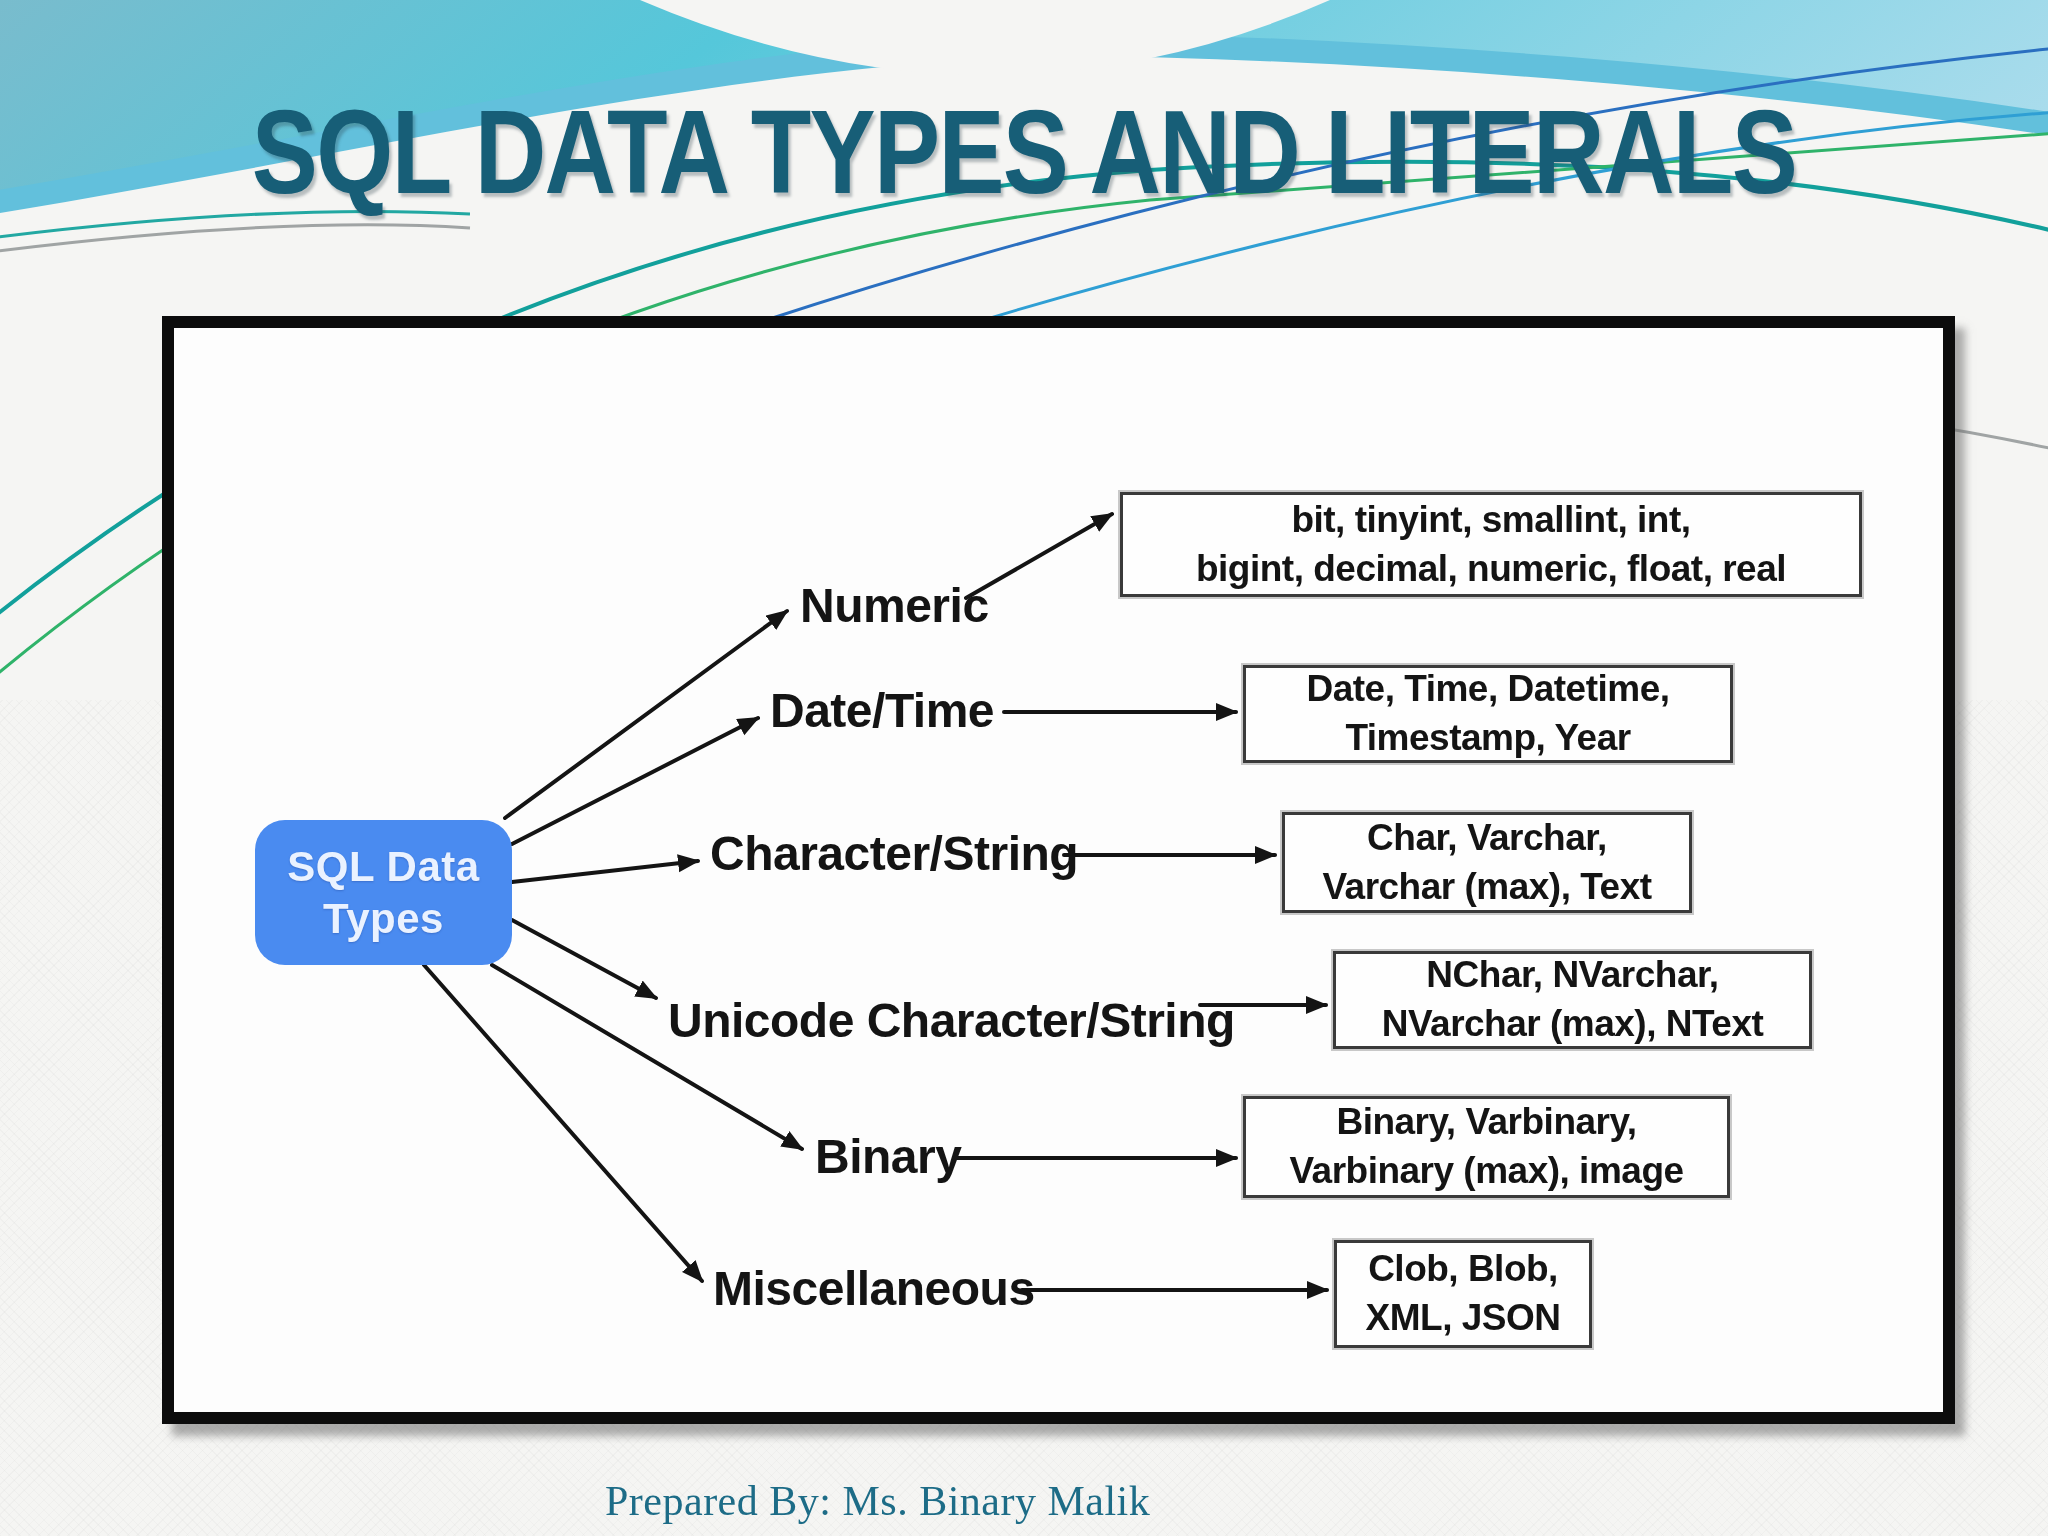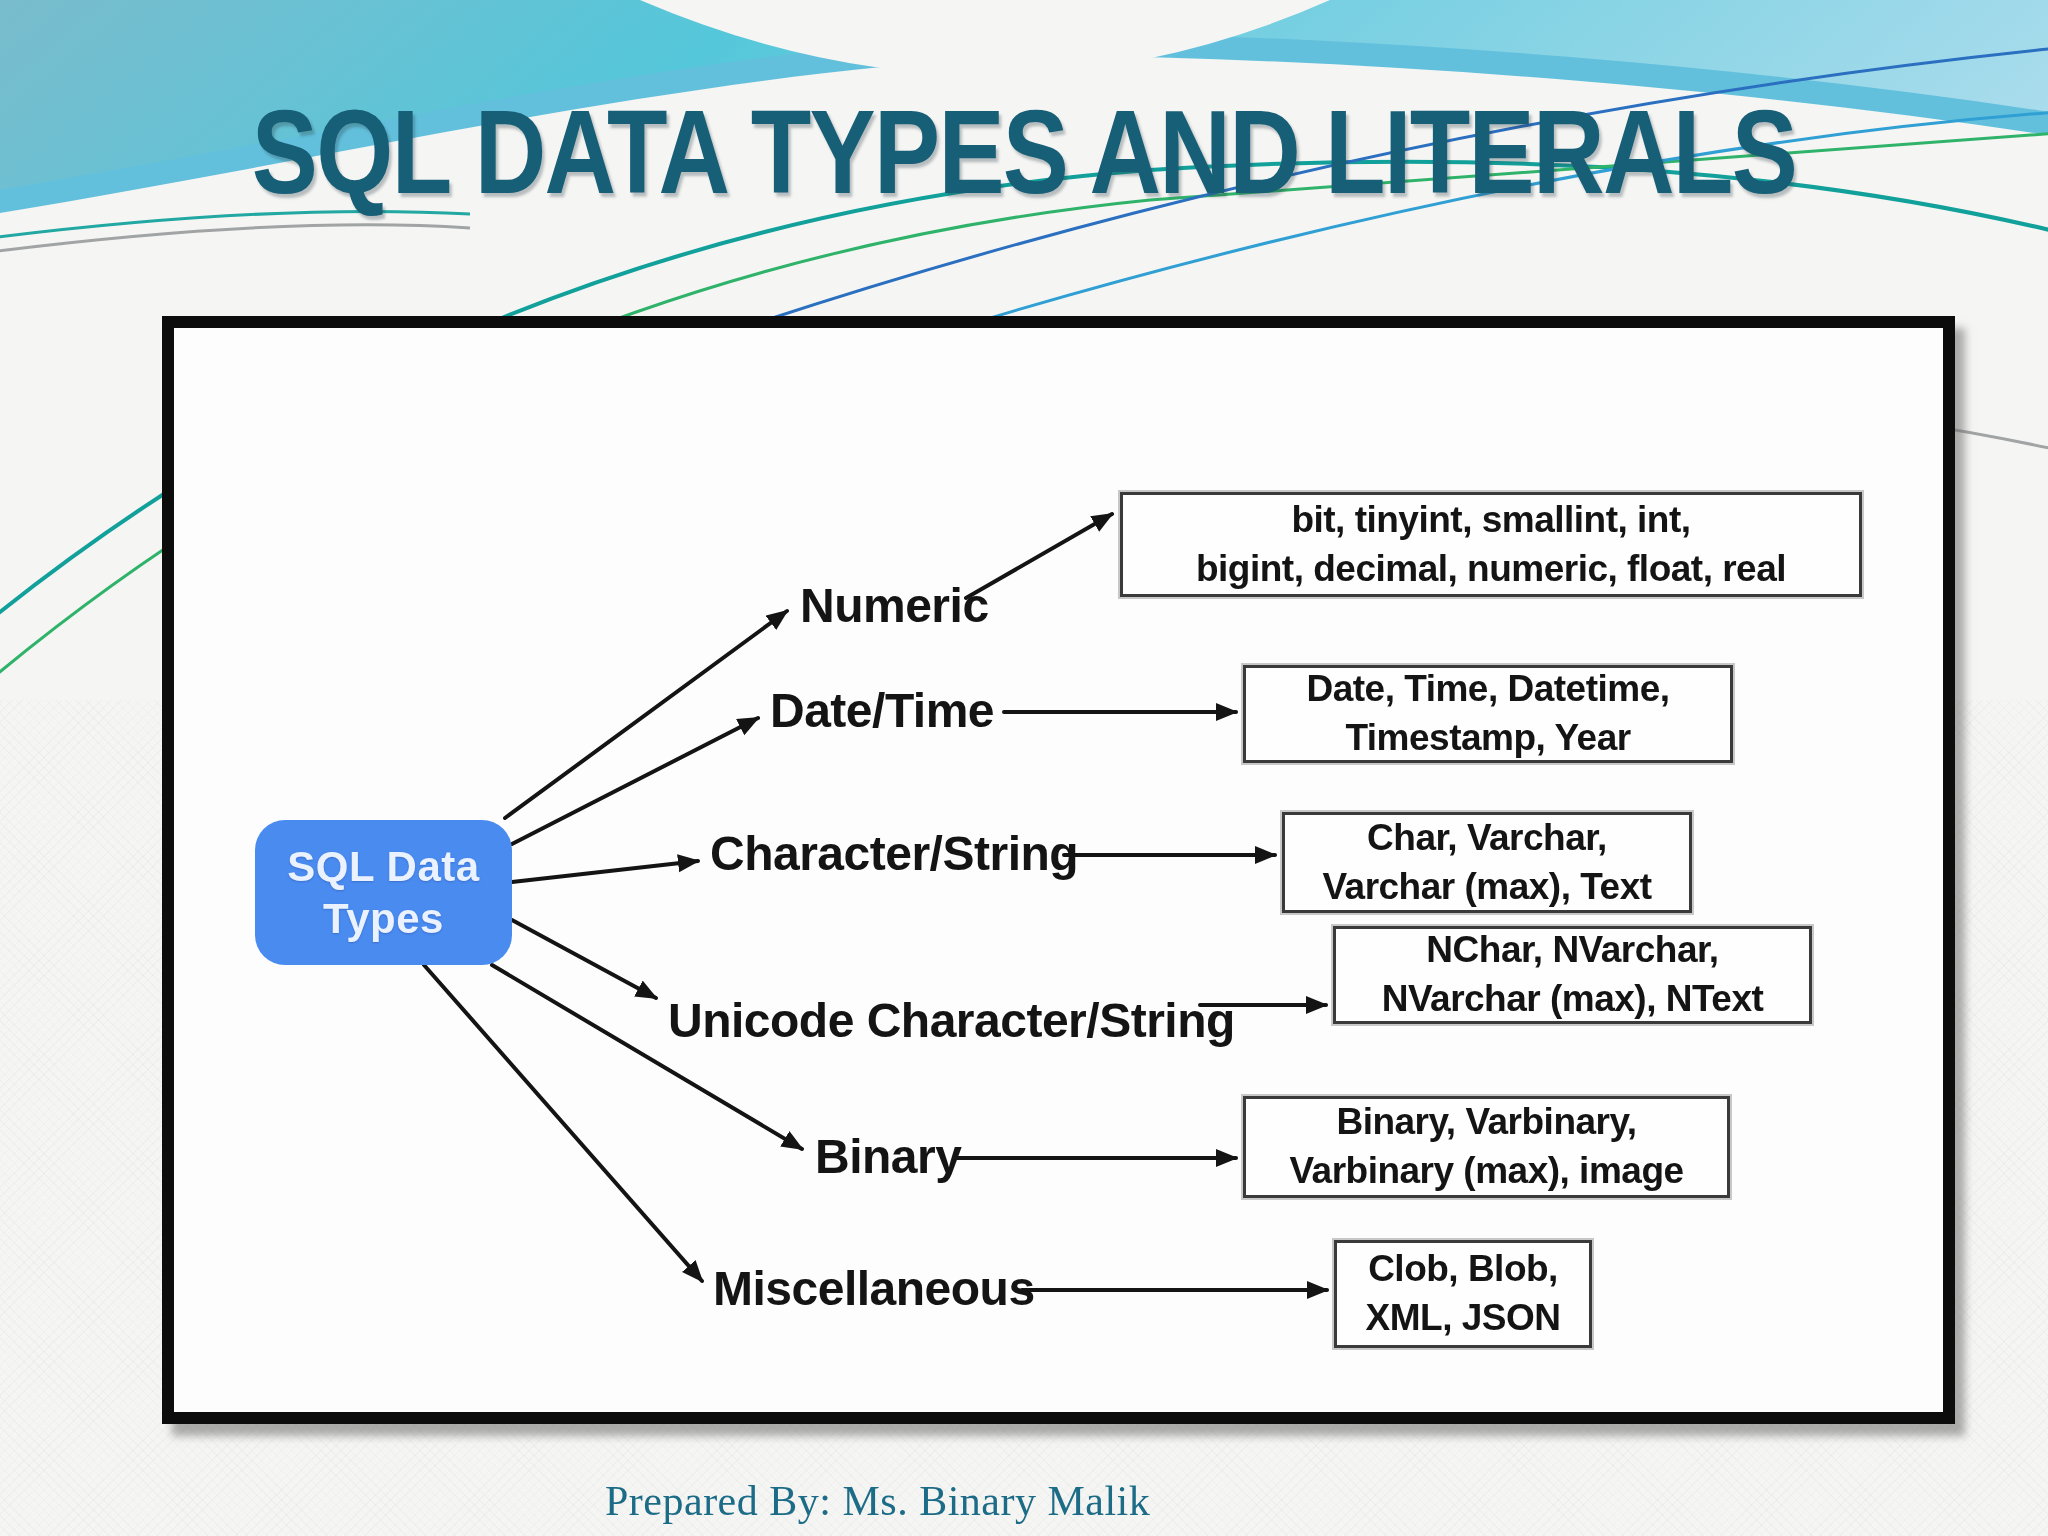--- a/index.html
+++ b/index.html
@@ -49,21 +49,21 @@
     position:absolute;box-sizing:border-box;
     border:3px solid #3a3a3a;background:#fefefe;
     box-shadow:0 0 0 2px #c8c8c8;
     display:flex;flex-direction:column;align-items:center;justify-content:center;
     font-weight:bold;font-size:37px;line-height:1.32;color:#141414;
     white-space:nowrap;letter-spacing:-0.5px;
   }
   #bx-0{left:946px;top:164px;width:742px;height:105px;}
   #bx-1{left:1069px;top:337px;width:490px;height:98px;}
   #bx-2{left:1108px;top:484px;width:410px;height:101px;}
-  #bx-3{left:1159px;top:598px;width:479px;height:98px;}
+  #bx-3{left:1159px;top:623px;width:479px;height:98px;}
   #bx-4{left:1069px;top:768px;width:487px;height:102px;}
   #bx-5{left:1160px;top:912px;width:258px;height:108px;}
   .footer{
     position:absolute;left:605px;top:1477px;
     font-family:"Liberation Serif", serif;
     font-size:42px;color:#1d6c87;letter-spacing:0.5px;
   }
 </style>
 </head>
 <body>

